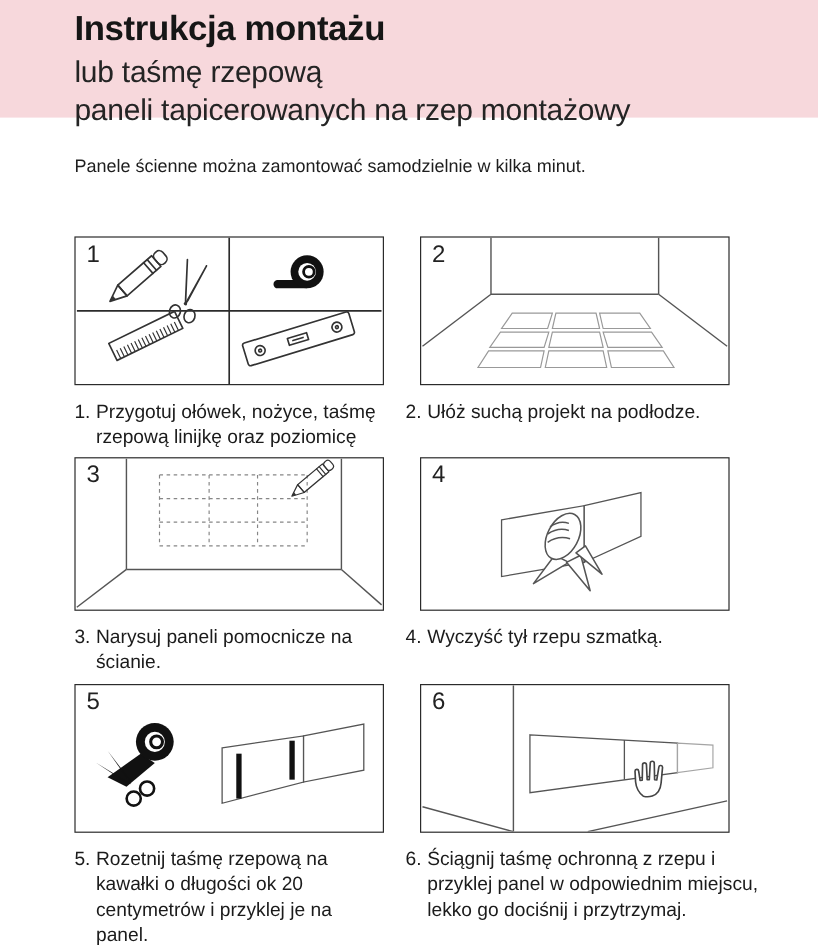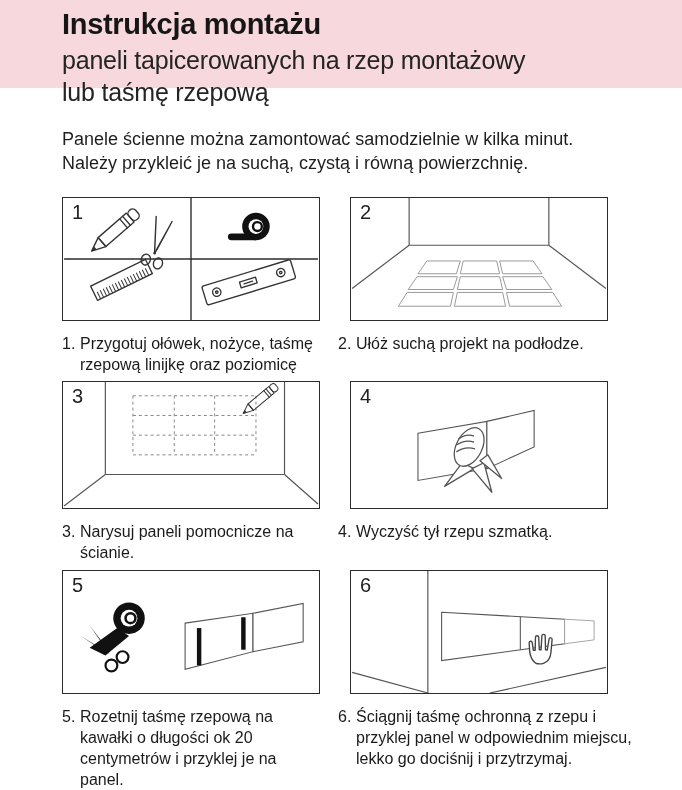--- a/index.html
+++ b/index.html
@@ -1,28 +1,28 @@
 <!DOCTYPE html>
 <html><head>
 <meta charset="utf-8">
 <style>
   html,body{margin:0;padding:0;background:#fff;}
   .page{
     position:relative;width:682px;height:790px;background:#ffffff;overflow:hidden;
     font-family:"Liberation Sans",sans-serif;color:#1d1d1d;
   }
   
-  .banner{position:absolute;left:0;top:0;width:682px;height:88px;background:#f7d8dc;}
+  .banner{position:absolute;left:0;top:0;width:682px;height:98px;background:#f7d8dc;}
   .banner h1{margin:0;position:absolute;left:62px;top:8px;font-size:29px;font-weight:700;
     letter-spacing:-0.3px;color:#161616;}
   .subtitle{position:absolute;left:62px;top:44px;font-size:25px;font-weight:400;
     color:#242424;line-height:32px;letter-spacing:-0.2px;}
   
   .intro{position:absolute;left:62px;top:118px;margin:0;padding-top:9px;
-    font-size:18px;line-height:24px;color:#1e1e1e;}
+    font-size:15px;line-height:24px;color:#1e1e1e;text-align:right;}
   
   .step{position:absolute;width:258px;}
   .s1{left:62px;top:197px}.s2{left:350px;top:197px}
   .s3{left:62px;top:381px}.s4{left:350px;top:381px}
   .s5{left:62px;top:570px}.s6{left:350px;top:570px}
   .figure{position:relative;width:258px;border:1.6px solid #2b2b2b;background:#fff;box-sizing:border-box;}
   .h124{height:124px}.h128{height:128px}
   .figure svg{display:block;width:100%;height:100%;}
   .stepnum{position:absolute;left:9px;top:3px;font-size:20px;font-weight:400;color:#222;line-height:22px;}
   .caption{display:flex;margin:12px 0 0 0;font-size:16px;line-height:21px;color:#1b1b1b;}
@@ -38,28 +38,27 @@
   .dash{stroke:#868686;stroke-width:1;fill:none;stroke-dasharray:3 3;}
 </style>
 </head>
 <body>
 
 <div class="page">
 
   <header class="banner">
     <h1>Instrukcja montażu</h1>
     <div class="subtitle">
+      <div>lub taśmę rzepową</div>
       <div>paneli tapicerowanych na rzep montażowy</div>
-      <div>lub taśmę rzepową</div>
     </div>
   </header>
 
   <p class="intro">
     <span>Panele ścienne można zamontować samodzielnie w kilka minut.</span><br>
-    <span>Należy przykleić je na suchą, czystą i równą powierzchnię.</span>
   </p>
 
   <section class="step s1">
     <div class="figure h124">
       <svg viewBox="0 0 258 124">
         <line x1="129" y1="0" x2="129" y2="124" stroke="#2b2b2b" stroke-width="1.4"></line>
         <line x1="0" y1="62" x2="258" y2="62" stroke="#2b2b2b" stroke-width="1.4"></line>
         <g transform="translate(28,54) rotate(-41)">
           <polygon class="lk" points="0,0 14,-6 14,6" fill="#fff"></polygon>
           <polygon points="0,0 5,-2.2 5,2.2" fill="#333"></polygon>

